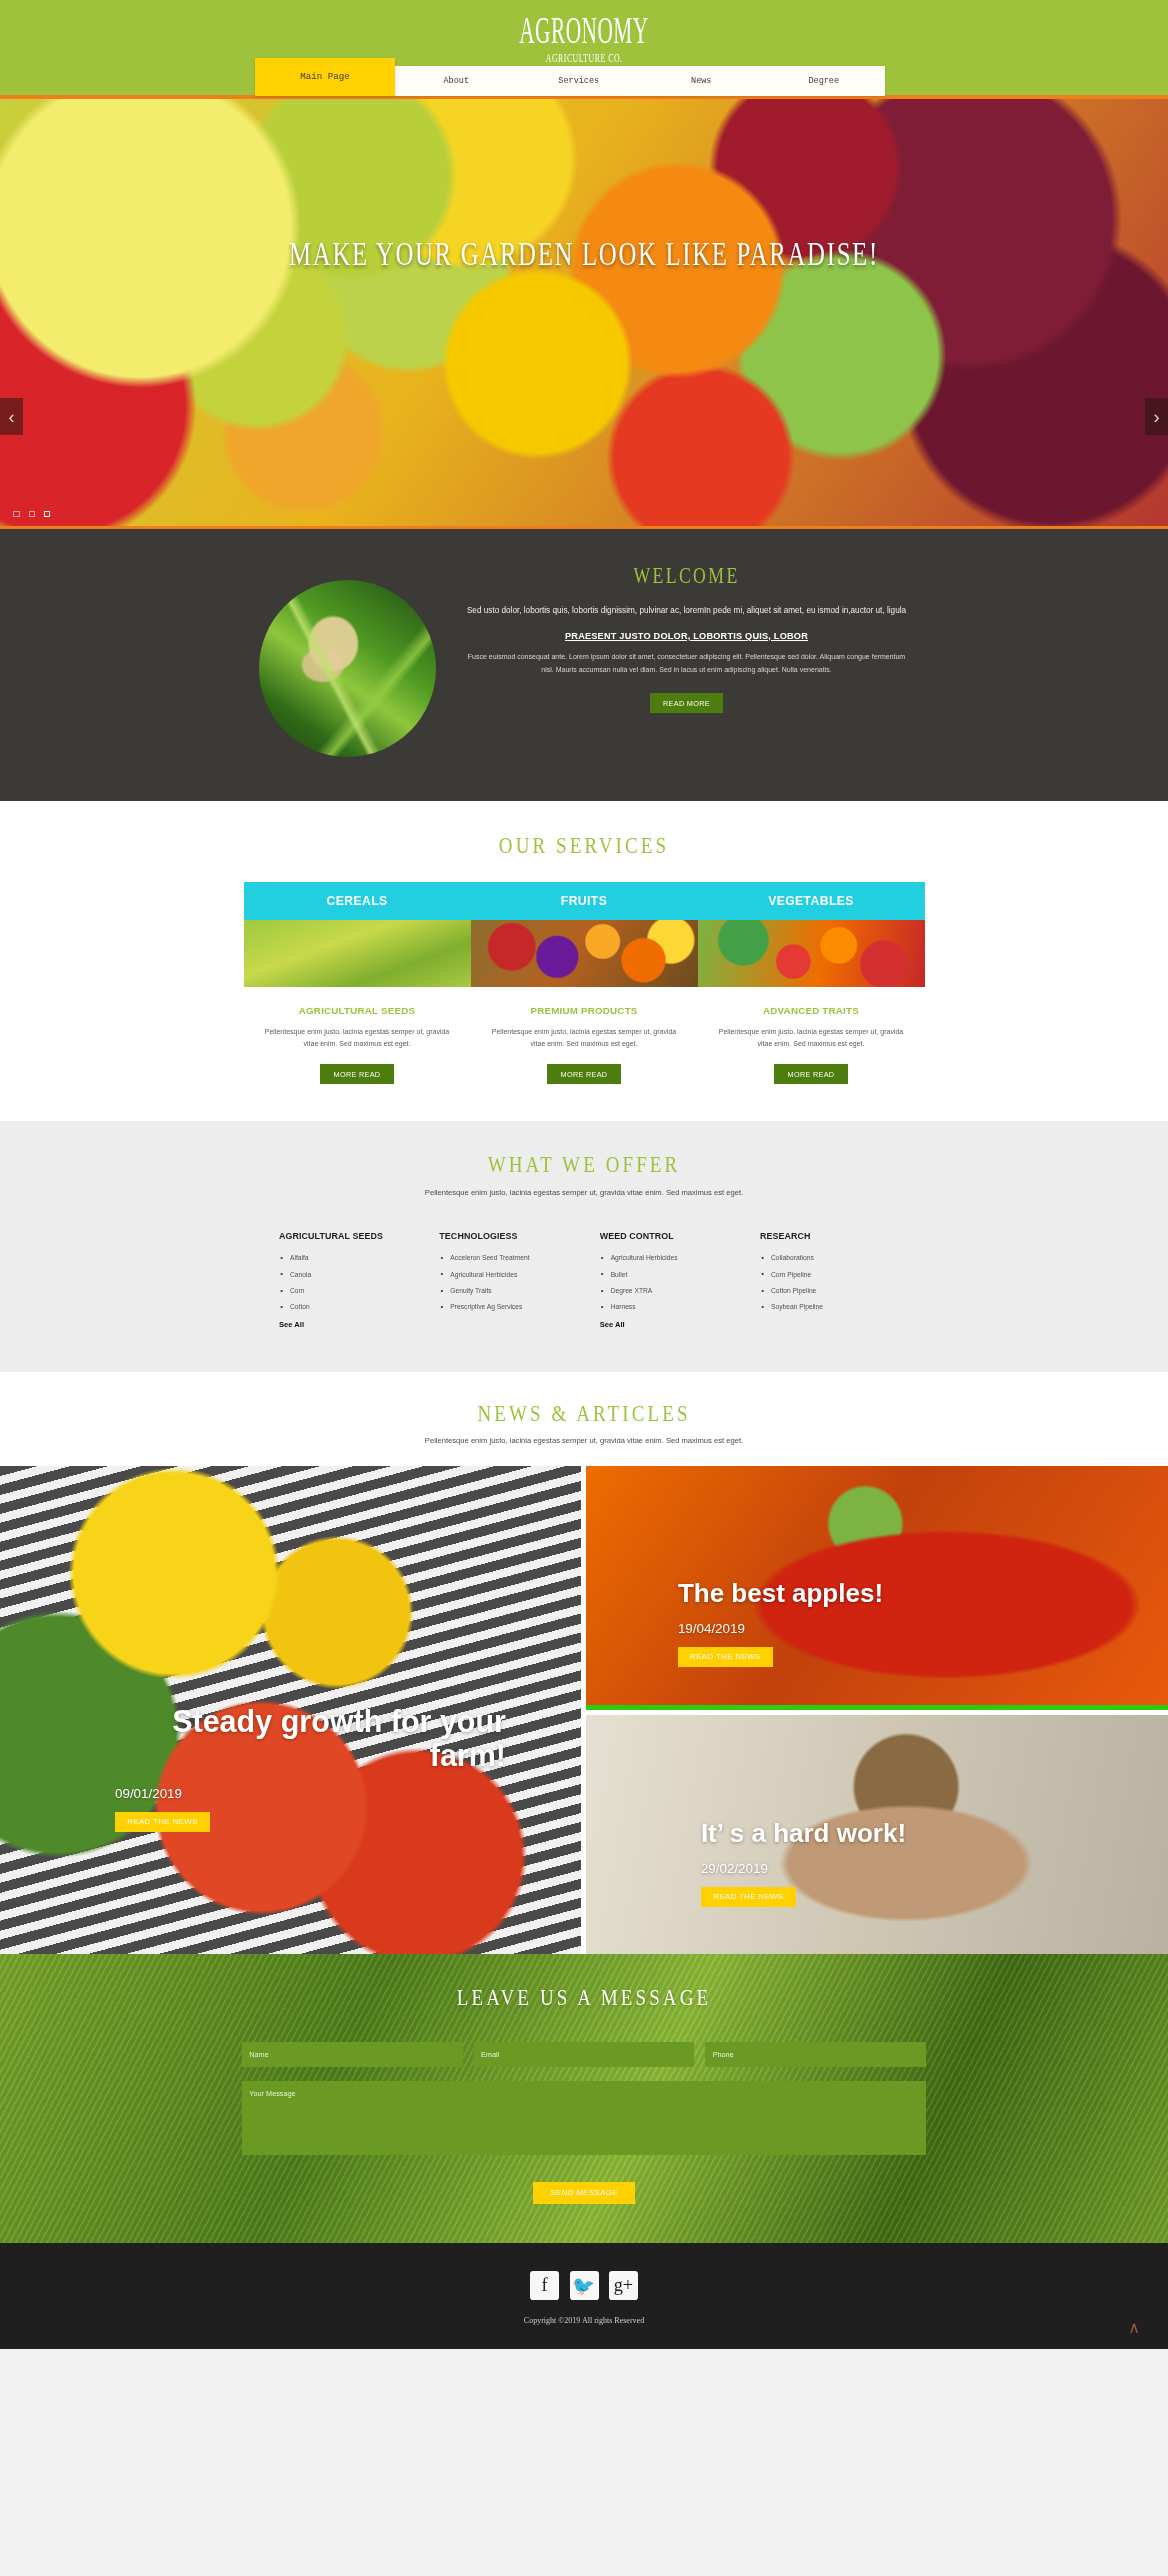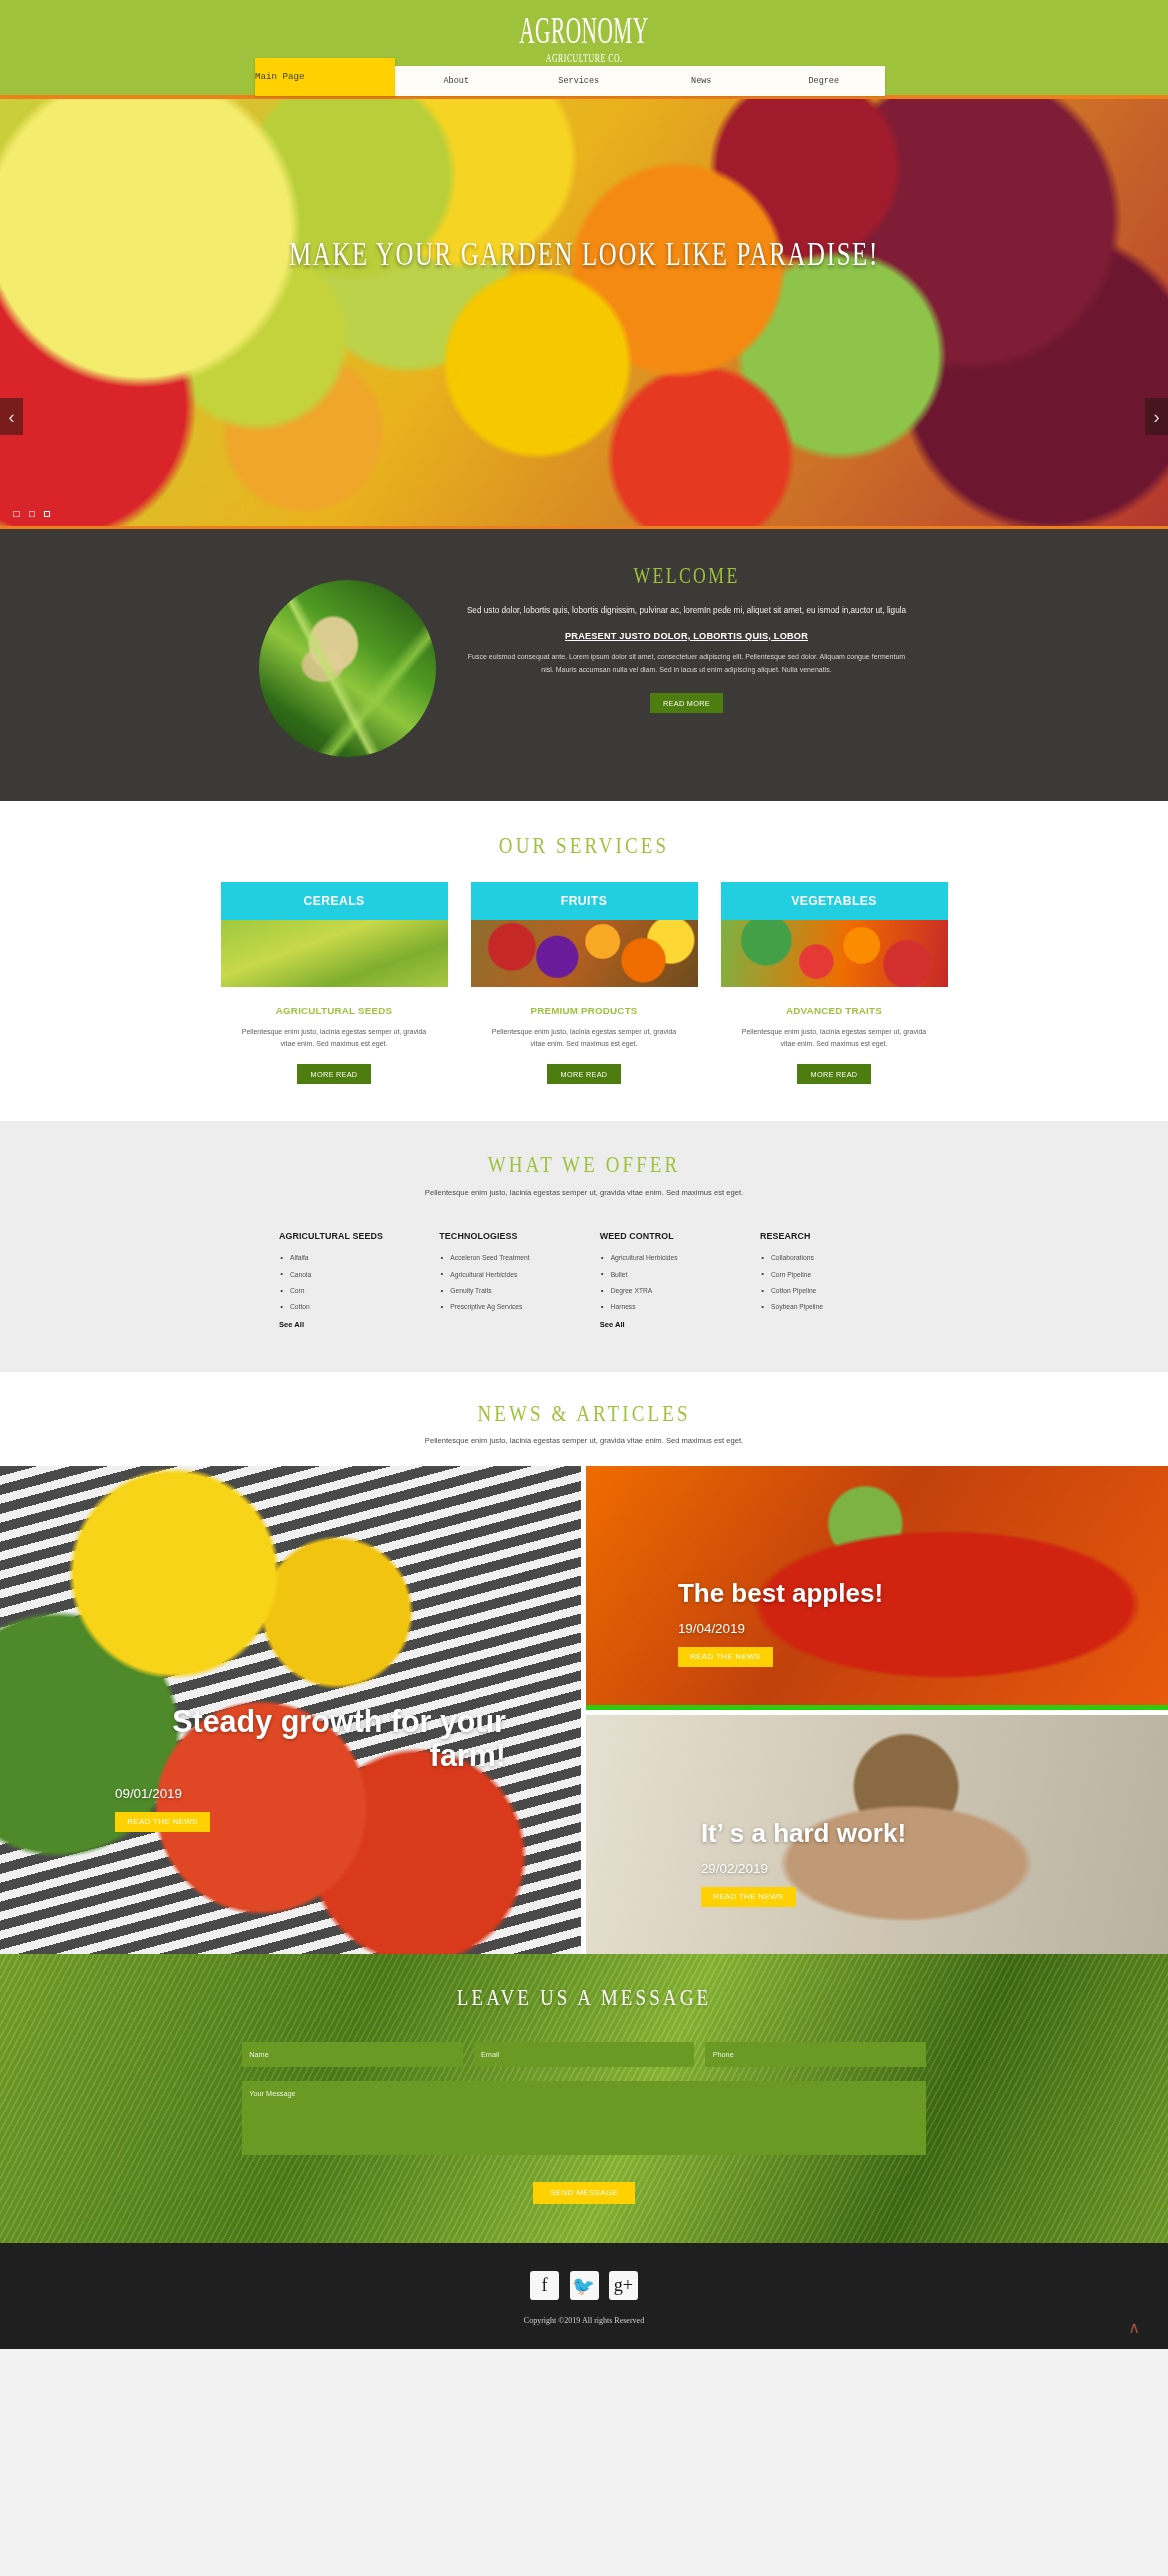--- a/index.html
+++ b/index.html
@@ -48,20 +48,21 @@
     display: flex;
     align-items: flex-end;
     width: 630px;
   }
   .nav-main {
     background: #ffd100;
     color: #3b3b3b;
     width: 140px;
     height: 38px;
     line-height: 38px;
+    text-align: center;
     font-family: "Liberation Mono", monospace;
     font-size: 9.2px;
     position: relative;
     z-index: 3;
     box-shadow: 0 1.2px 2.4px rgba(0,0,0,.18);
   }
   .nav-rest {
     background: #fffdf8;
     height: 30.5px;
     flex: 1;
@@ -203,21 +204,21 @@
   .services { background: #fff; padding: 33px 0 37px; }
   .sec-title {
     text-align: center;
     font-family: "Liberation Serif", serif;
     font-size: 19px;
     color: #9ec23c;
     letter-spacing: 3.1px;
     transform: scaleY(1.25);
     margin-bottom: 26px;
   }
-  .svc-row { display: flex; justify-content: center; gap: 23px; }
+  .svc-row { display: flex; justify-content: center; }
   .svc-card { width: 227px; text-align: center; }
   .svc-head {
     background: #22cfe0;
     color: #fff;
     font-size: 12.2px;
     font-weight: bold;
     letter-spacing: 0.4px;
     height: 38px; line-height: 38px;
   }
   .svc-img { height: 67px; }

